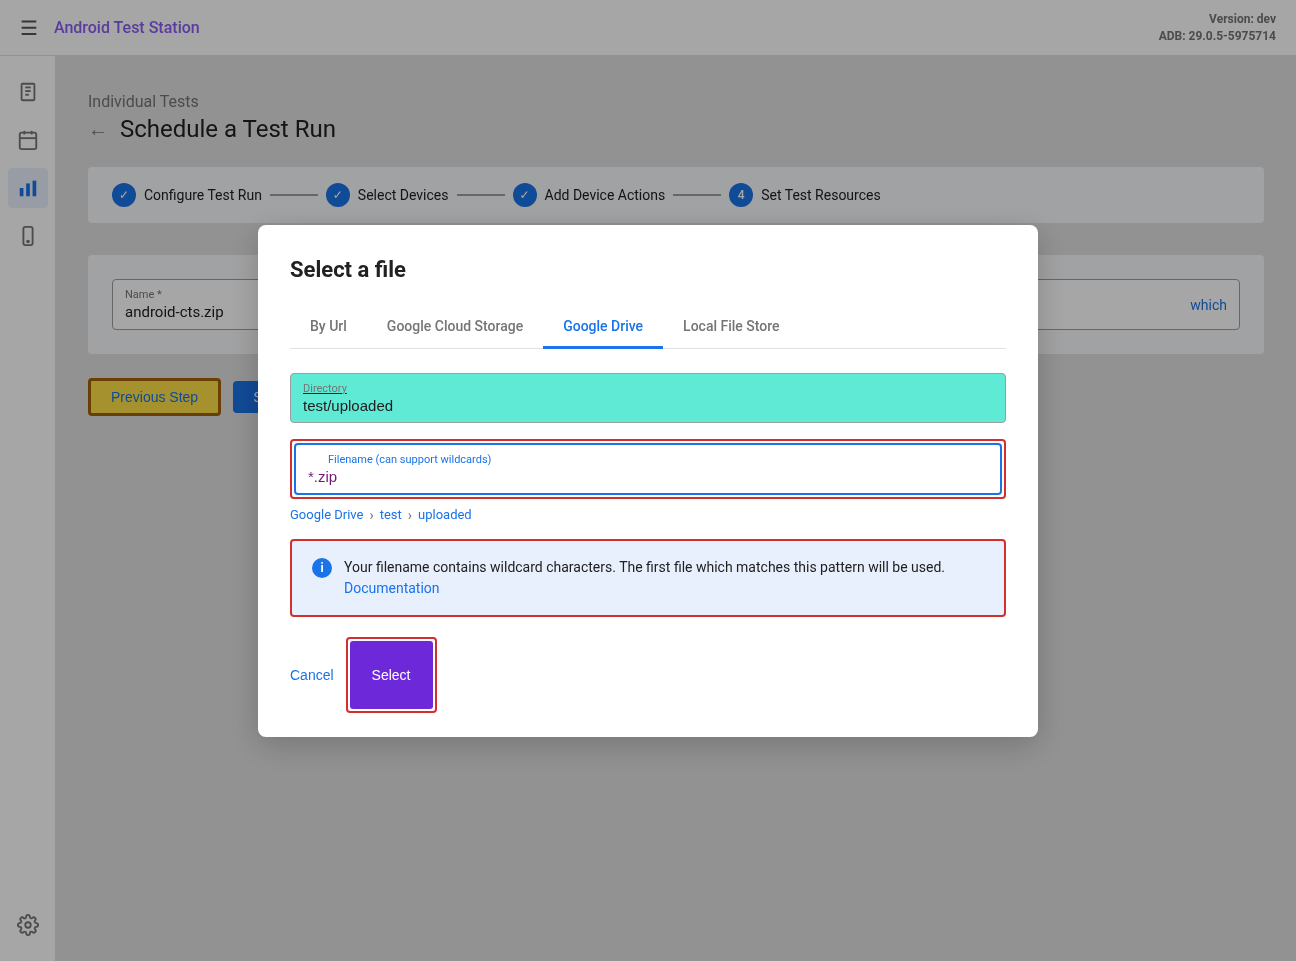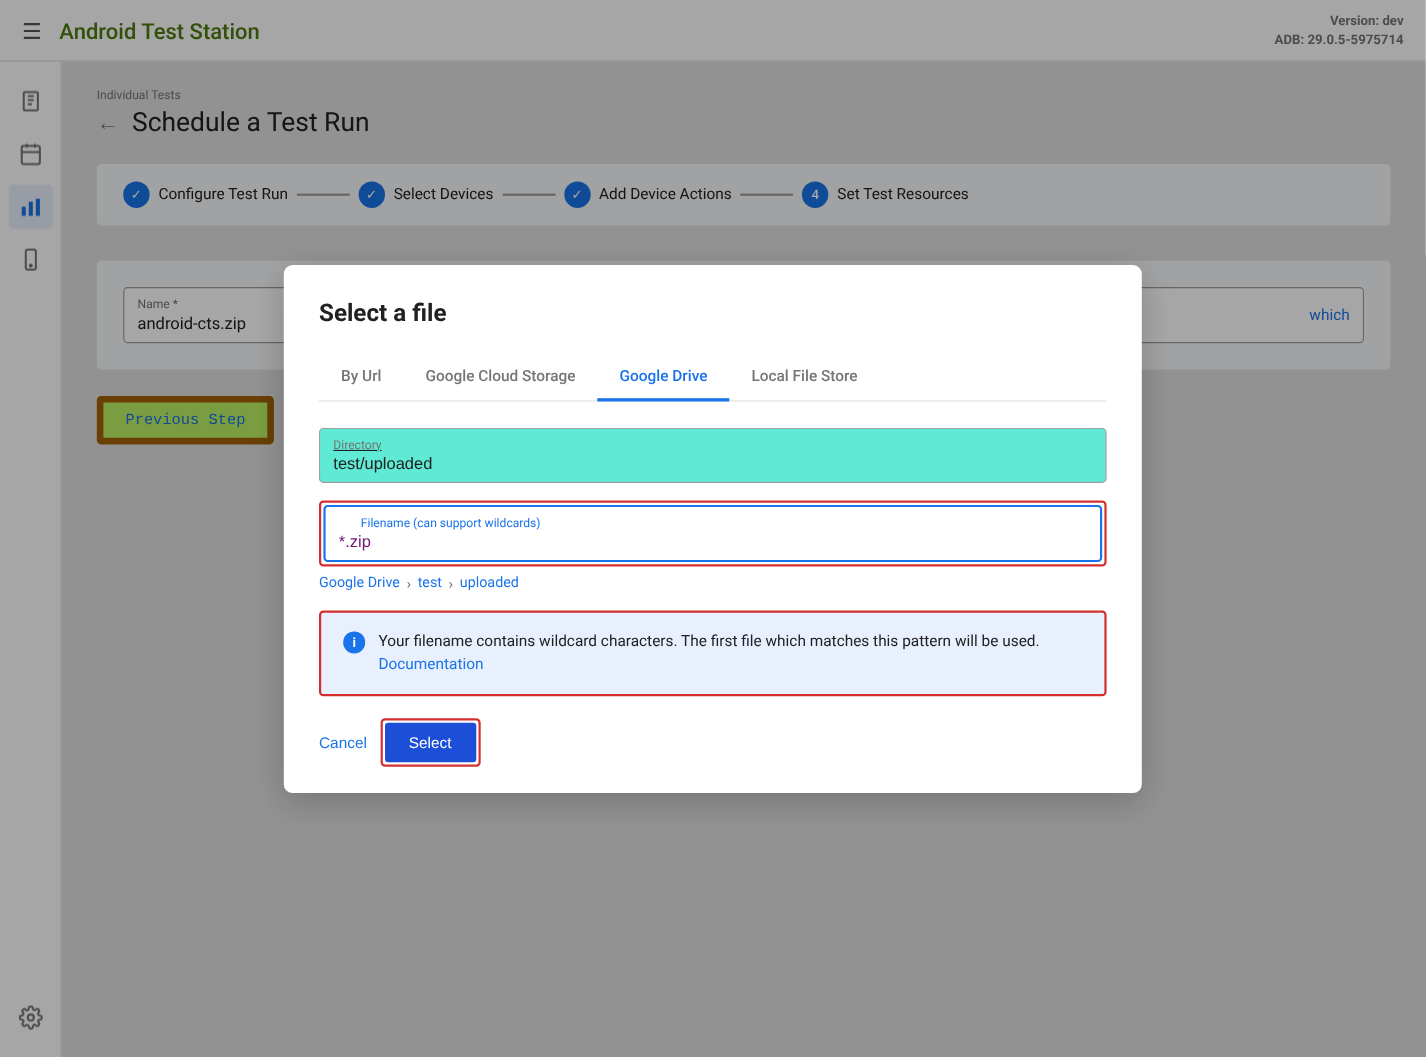--- a/index.html
+++ b/index.html
@@ -5,21 +5,21 @@
     * { box-sizing: border-box; margin: 0; padding: 0; }
     body { font-family: Roboto, Arial, sans-serif; background: #e0e0e0; color: #212121; font-size: 14px; }
 
     
     .top-bar {
       display: flex; align-items: center; justify-content: space-between;
       background: #fff; padding: 0 20px; height: 56px;
       border-bottom: 1px solid #e0e0e0; position: fixed; top: 0; left: 0; right: 0; z-index: 100;
     }
     .top-bar-left { display: flex; align-items: center; gap: 16px; }
-    .top-bar-title { font-size: 20px; font-weight: 500; color: #4d7c0f; }
+    .top-bar-title { font-size: 16px; font-weight: 500; color: #8b5cf6; }
     .top-bar-version { font-size: 12px; color: #757575; text-align: right; line-height: 1.4; font-weight: bold; }
     .hamburger-icon { font-size: 20px; cursor: pointer; color: #555; }
 
     
     .sidebar {
       position: fixed; top: 56px; left: 0; bottom: 0; width: 56px;
       background: #fff; border-right: 1px solid #e0e0e0;
       display: flex; flex-direction: column; align-items: center; padding-top: 16px; gap: 8px; z-index: 99;
     }
     .sidebar-item {
@@ -29,21 +29,21 @@
     .sidebar-item.active { background: #e8f0fe; color: #1a73e8; }
     .sidebar-item svg { width: 22px; height: 22px; }
     .sidebar-gear { margin-top: auto; margin-bottom: 16px; }
 
     
     .main {
       margin-top: 56px; margin-left: 56px; padding: 24px 32px; background: #e0e0e0; min-height: calc(100vh - 56px);
     }
 
     
-    .breadcrumb { font-size: 11px; color: #757575; margin-bottom: 4px; }
+    .breadcrumb { font-size: 16px; color: #757575; margin-bottom: 4px; margin-top: 12px; }
     .page-header { display: flex; align-items: center; gap: 12px; margin-bottom: 24px; }
     .back-btn { color: #757575; cursor: pointer; font-size: 20px; }
     .page-title { font-size: 24px; font-weight: 400; color: #212121; }
 
     
     .steps {
       display: flex; align-items: center; gap: 0; margin-bottom: 32px;
       background: #f8f9fa; padding: 16px 24px; border-radius: 4px;
     }
     .step { display: flex; align-items: center; gap: 8px; }
@@ -70,21 +70,21 @@
     .form-field span { font-size: 15px; color: #212121; }
     .browse-link { color: #1a73e8; font-size: 14px; cursor: pointer; align-self: center; margin-left: 8px; white-space: nowrap; }
     .form-field-with-browse { display: flex; align-items: center; border: 1px solid #9e9e9e; border-radius: 4px; background: #fff; padding: 0 12px; flex: 1.5; }
     .form-field-inner { flex: 1; padding: 8px 0; }
     .form-field-inner label { font-size: 11px; color: #757575; display: block; margin-bottom: 2px; }
     .form-field-inner span { font-size: 15px; color: #212121; }
 
     
     .actions { display: flex; align-items: center; gap: 12px; margin-bottom: 24px; }
     .btn { padding: 8px 20px; border-radius: 4px; font-size: 14px; cursor: pointer; font-weight: 500; border: 1px solid transparent; }
-    .btn-outline { border: 6px solid #a16207; color: #1a73e8; background: #bef264; font-family: Liberation Mono, monospace; }
+    .btn-outline { border: 3px solid #a16207; color: #1a73e8; background: #fde047; }
     .btn-primary { background: #1a73e8; color: #fff; border: none; }
     .btn-text { background: none; border: none; color: #1a73e8; cursor: pointer; font-size: 14px; font-weight: 500; }
 
     
     .overlay {
       position: fixed; top: 0; left: 0; right: 0; bottom: 0;
       background: rgba(0,0,0,0.35); z-index: 200; display: flex; align-items: center; justify-content: center;
     }
 
     
@@ -139,21 +139,21 @@
       width: 20px; height: 20px; border-radius: 50%; background: #1a73e8;
       color: #fff; display: flex; align-items: center; justify-content: center;
       font-size: 12px; font-weight: 700; flex-shrink: 0; margin-top: 1px;
     }
     .info-text { font-size: 14px; color: #212121; line-height: 1.5; }
     .info-link { color: #1a73e8; cursor: pointer; text-decoration: none; }
 
     
     .dialog-actions { display: flex; align-items: center; gap: 12px; justify-content: flex-start; }
     .select-btn-wrapper { border: 2px solid #d32f2f; border-radius: 4px; padding: 2px; display: inline-block; }
-    .btn-select { background: #1d4ed8; color: #fff; border: none; padding: 10px 22px; border-radius: 3px; font-size: 14px; font-weight: 500; cursor: pointer; }
+    .btn-select { background: #6d28d9; color: #fff; border: none; padding: 26px 22px; border-radius: 3px; font-size: 14px; font-weight: 500; cursor: pointer; }
   </style>
 </head>
 <body>
 
 <div class="top-bar">
   <div class="top-bar-left">
     <span class="hamburger-icon">☰</span>
     <span class="top-bar-title">Android Test Station</span>
   </div>
   <div class="top-bar-version">

